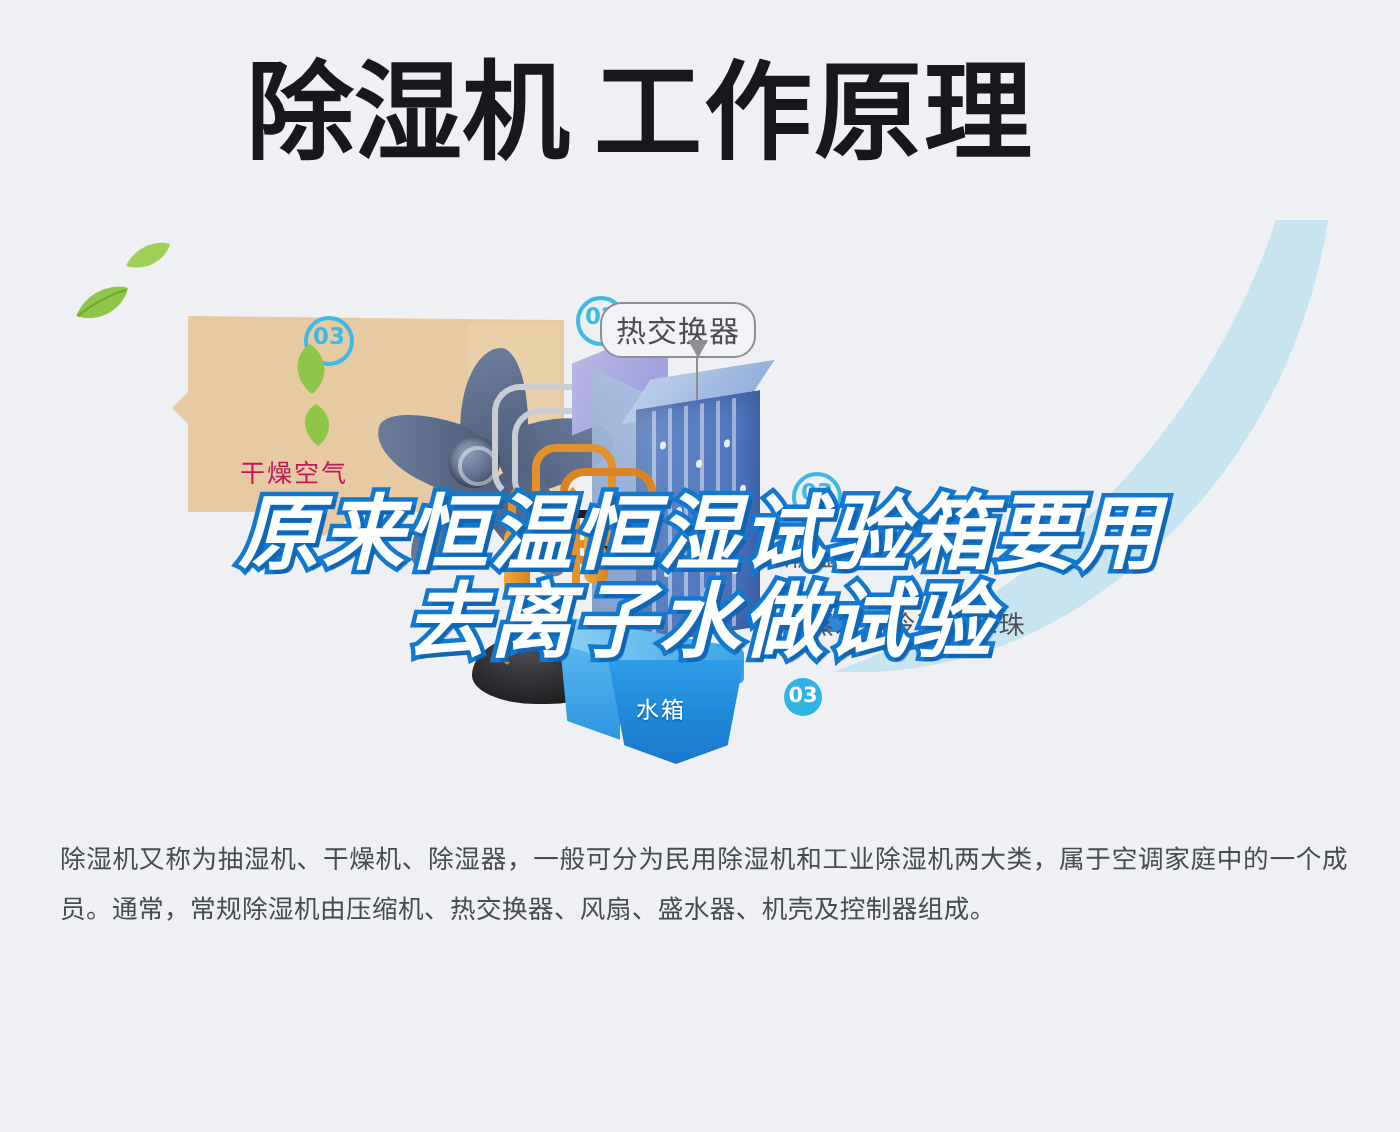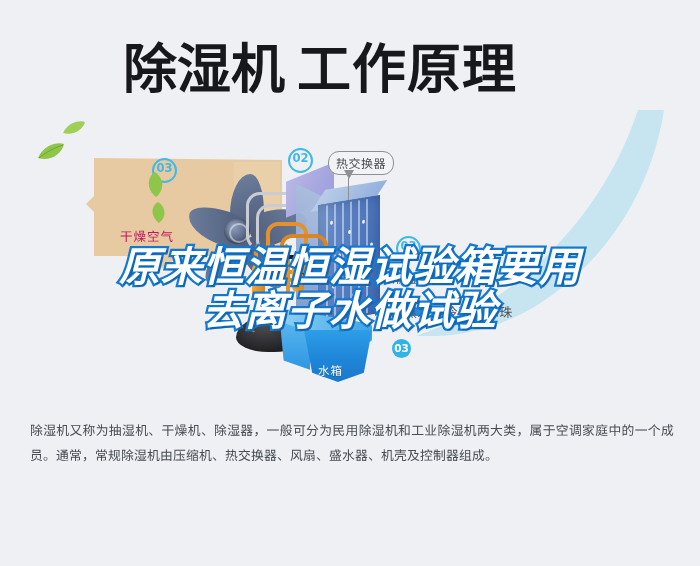--- a/index.html
+++ b/index.html
@@ -20,21 +20,21 @@
     width: 700px;
     height: 566px;
     background: #eff0f4;
     overflow: hidden;
   }
 
   
   .title-row {
     position: absolute;
     left: 0;
-    top: 34px;
+    top: 21px;
     width: 640px;
     text-align: center;
     white-space: nowrap;
   }
   .title-a, .title-b {
     font-family: "DejaVu Sans", "Liberation Sans", sans-serif;
     font-weight: bold;
     font-size: 54px;
     line-height: 72px;
     color: #17181c;
@@ -105,27 +105,27 @@
   .badge.outline {
     background: transparent;
     border: 2px solid #3fb9e6;
     color: #3fb9e6;
     line-height: 17px;
   }
 
   
   .bubble {
     position: absolute;
-    left: 328px;
+    left: 300px;
     top: 43px;
     padding: 2px 7px 3px 7px;
     border: 1.4px solid #8d8f94;
     border-radius: 11px;
     background: #f2f3f6;
-    font-size: 12px;
+    font-size: 15px;
     color: #4b4d52;
     white-space: nowrap;
     letter-spacing: 0.5px;
   }
   .bubble-tail {
     position: absolute;
     left: 344px;
     top: 62px;
     width: 0; height: 0;
     border-left: 5px solid transparent;
@@ -315,21 +315,20 @@
     border-radius: 3px;
   }
   .tank-label {
     position: absolute;
     left: 318px;
     top: 238px;
     font-size: 11.5px;
     color: #ffffff;
     letter-spacing: 1px;
     text-shadow: 0 1px 1px rgba(0,0,0,.25);
-    margin-top: 16px;
   }
 
   
   .blue-arrow {
     position: absolute;
     left: 384px;
     top: 196px;
     width: 40px;
     height: 14px;
   }

